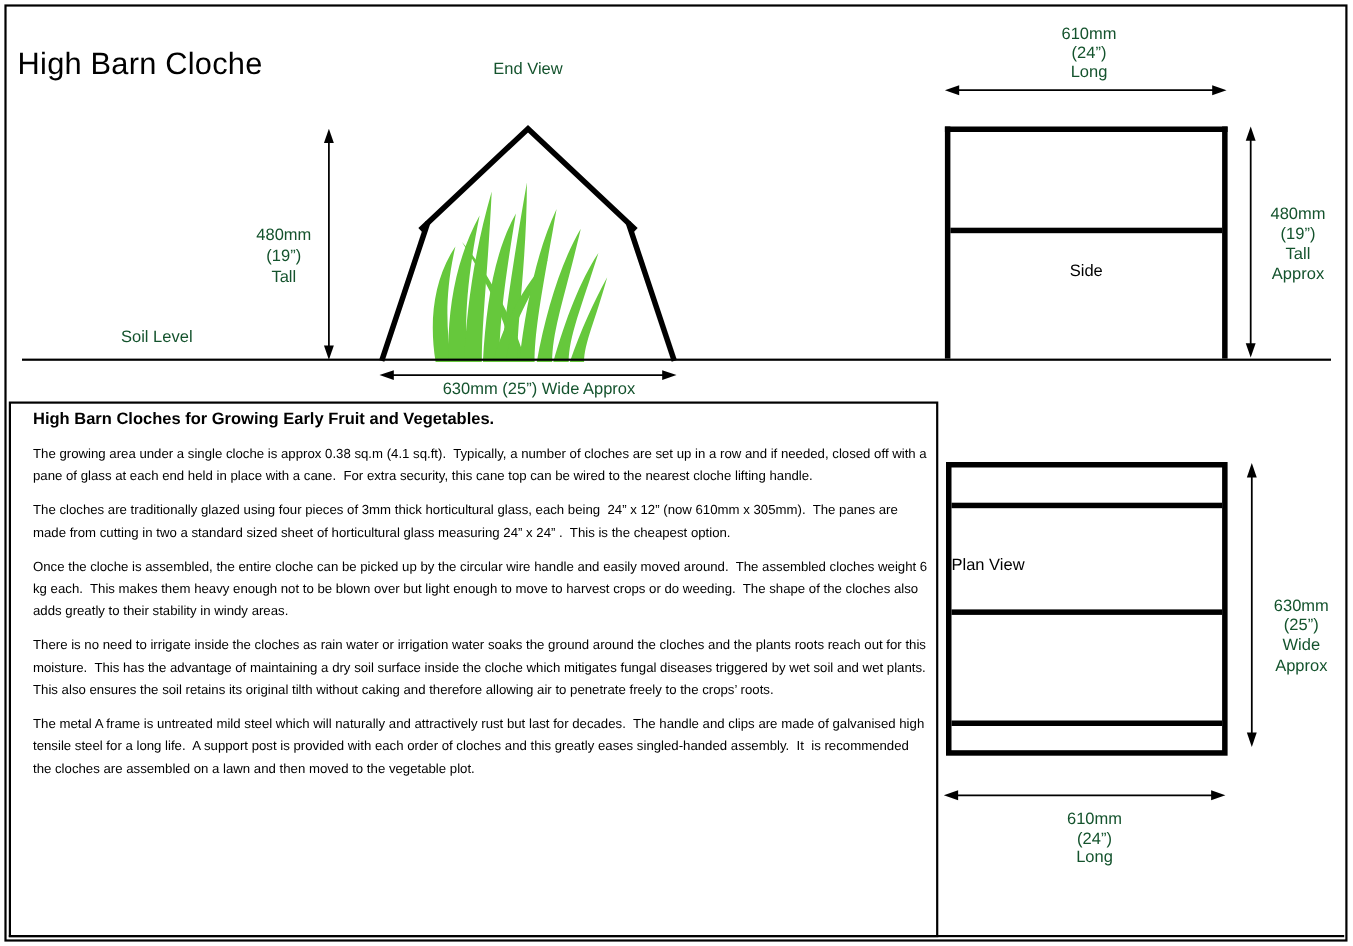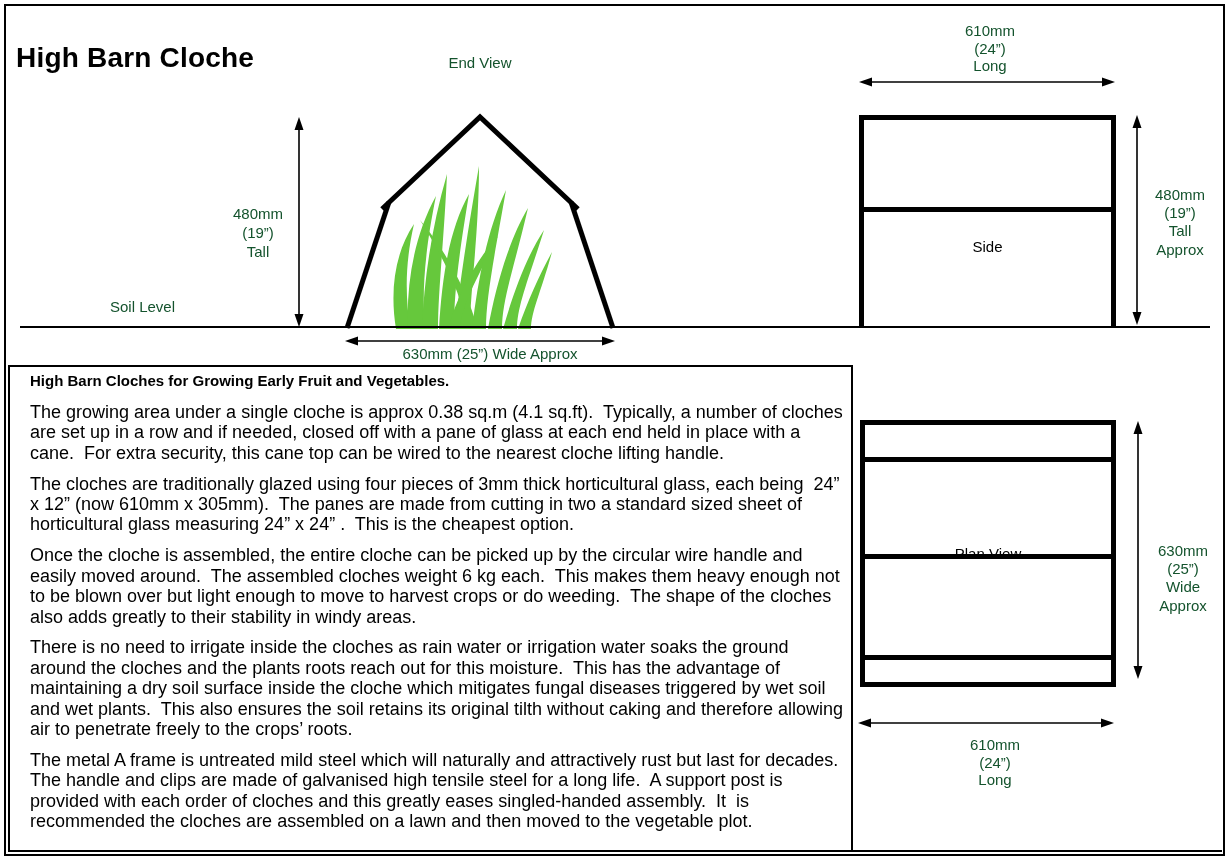--- a/index.html
+++ b/index.html
@@ -2,50 +2,50 @@
 <html><head>
 <meta charset="utf-8">
 <style>
   html,body{margin:0;padding:0;background:#e8e8e8;}
   .page{
     position:relative; width:1230px; height:860px; background:#ffffff;
     font-family:"Liberation Sans","DejaVu Sans",sans-serif; color:#000;
     overflow:hidden; margin:0 auto;
   }
   .frame{position:absolute; left:4px; top:4px; right:5px; bottom:4px; border:2px solid #000; pointer-events:none;}
-  .title{position:absolute; left:16px; top:42px; font-size:28px; font-weight:bold; letter-spacing:0.2px; white-space:nowrap;}
+  .title{position:absolute; left:16px; top:42px; font-size:28px; font-weight:normal; letter-spacing:0.2px; white-space:nowrap;}
   .lbl{position:absolute; font-size:15px; color:#14532d;}
   .ctr{text-align:center;}
   .dim3{line-height:17.6px;}
   .dim4{line-height:18.2px;}
   .soil-line{position:absolute; left:20px; top:326px; width:1190px; height:2px; background:#000;}
   .bottom-rule{position:absolute; left:8px; top:850px; width:1214px; height:2px; background:#000;}
   .arrow{position:absolute;}
   .arrow svg{display:block;}
 
   
   .side-box{position:absolute; left:859px; top:115px; width:257px; height:211px; box-sizing:border-box;
             border-top:5px solid #000; border-left:5px solid #000; border-right:5px solid #000;padding-left:40px;}
   .side-box .divider{position:absolute; left:0; right:0; top:87px; height:5px; background:#000;}
   .side-box .view-label{position:absolute; top:118px; left:0; width:100%; text-align:center; font-size:15px; line-height:17.6px;}
 
   
   .plan-box{position:absolute; left:860px; top:420px; width:256px; height:267px; box-sizing:border-box; border:5px solid #000;}
   .plan-box .divider{position:absolute; left:0; right:0; height:5px; background:#000;}
   .plan-box .d1{top:32px;} .plan-box .d2{top:129px;} .plan-box .d3{top:230px;}
-  .plan-box .view-label{position:absolute; top:80px; left:0; width:100%; text-align:center; font-size:15px;margin-top:40px;}
+  .plan-box .view-label{position:absolute; top:80px; left:0; width:100%; text-align:left; font-size:15px;}
 
   
   .endview-svg{position:absolute; left:330px; top:100px;}
 
   
   .text-box{position:absolute; left:8px; top:365px; width:845px; height:487px; box-sizing:border-box;
             border:2px solid #000; padding:4px 5px 0 20px; overflow:hidden;}
   .text-box h2{margin:0; font-size:15px; line-height:20.4px; font-weight:bold;}
-  .text-box p{margin:10.5px 0 0 0; font-size:18px; line-height:20.4px; white-space:pre-wrap;}
+  .text-box p{margin:10.5px 0 0 0; font-size:12px; line-height:20.4px; white-space:pre-wrap;}
 </style>
 </head>
 <body>
 
 <div class="page">
   <div class="frame"></div>
 
   <div class="title">High Barn Cloche</div>
 
   <div class="lbl ctr" style="left:380px; top:54px; width:200px;">End View</div>

